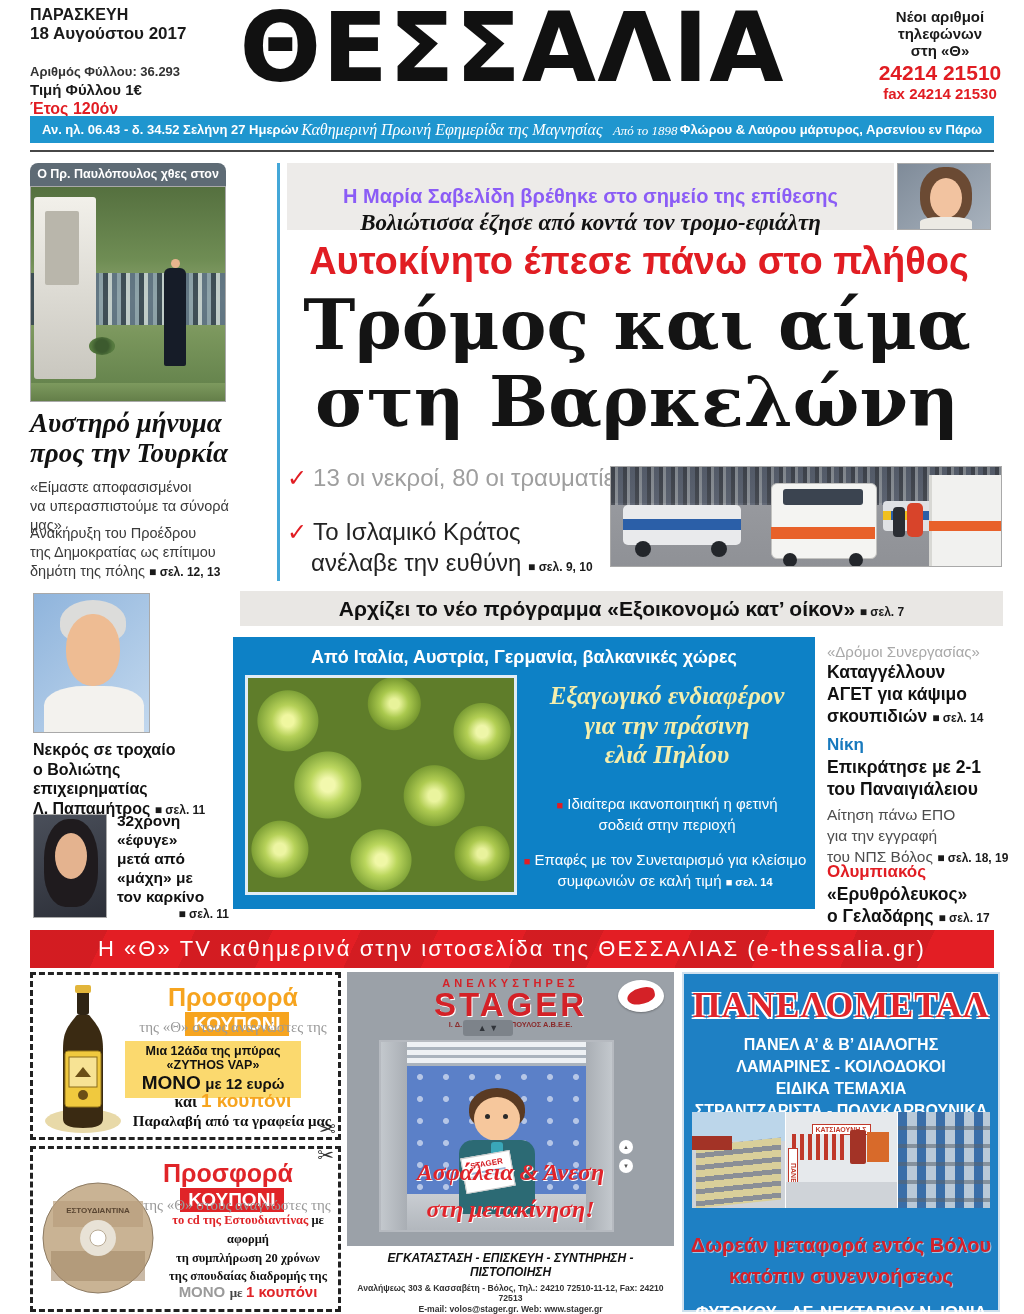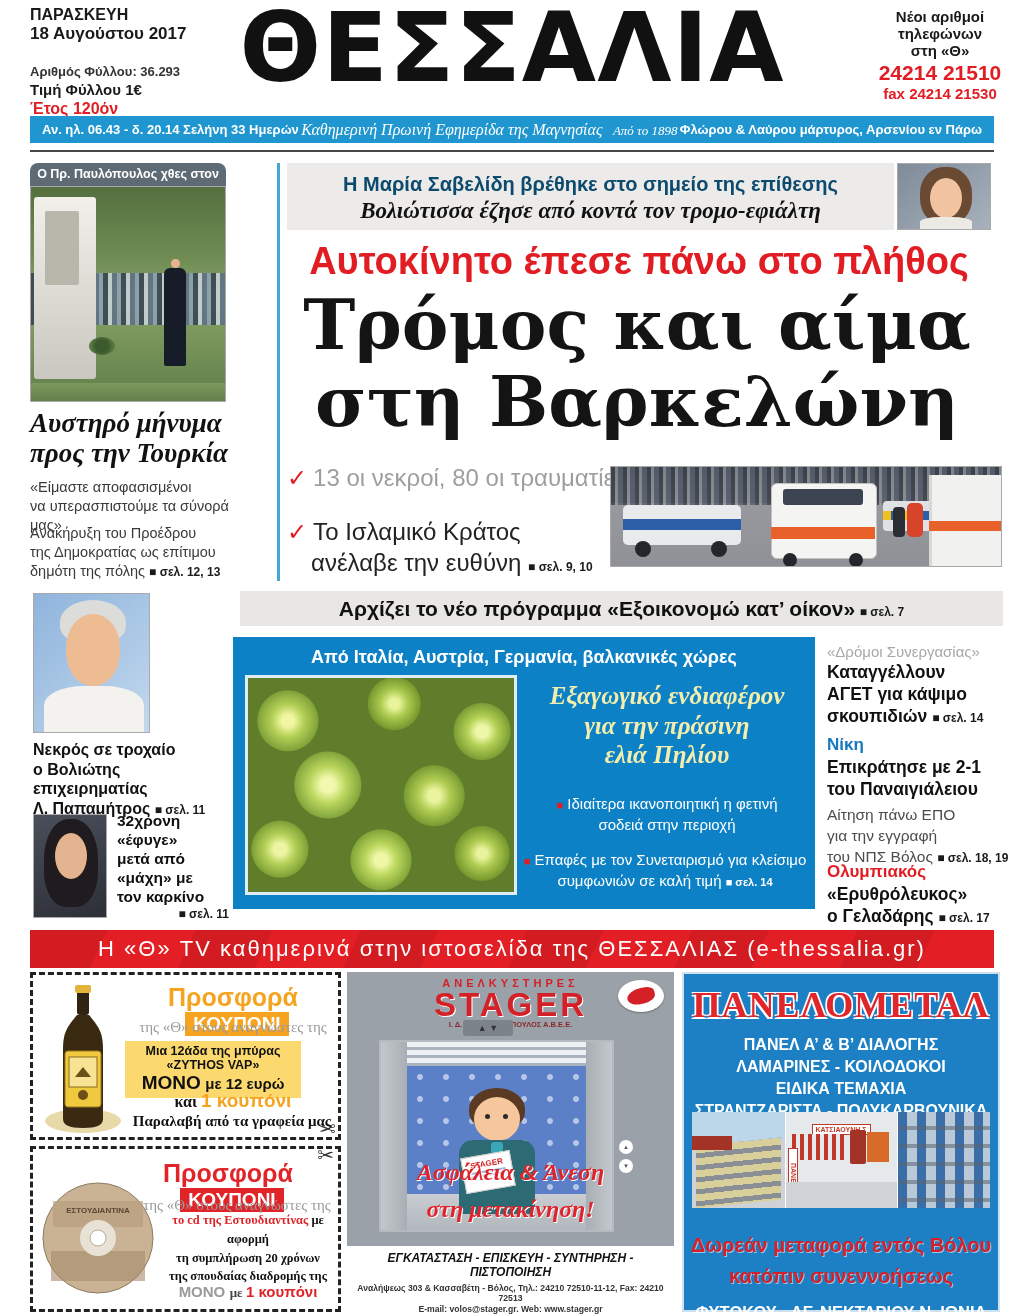--- a/index.html
+++ b/index.html
@@ -57,21 +57,21 @@
 
   <div class="abs ctr" style="left:865px;top:8px;width:150px;">
     <div class="b" style="font-size:15px;">Νέοι αριθμοί</div>
     <div class="b" style="font-size:15px;">τηλεφώνων</div>
     <div class="b" style="font-size:15px;">στη «Θ»</div>
     <div class="b red" style="font-size:21px;margin-top:2px;">24214 21510</div>
     <div class="b red" style="font-size:15px;">fax 24214 21530</div>
   </div>
 
   <div class="abs mastbar" style="left:30px;top:116px;width:964px;height:27px;">
-    <span class="b" style="font-size:13px;">Αν. ηλ. 06.43 - δ. 20.14  Σελήνη 33 Ημερών</span>
+    <span class="b" style="font-size:13px;">Αν. ηλ. 06.43 - δ. 34.52  Σελήνη 27 Ημερών</span>
     <span>
       <span class="serif i" style="font-size:16px;">Καθημερινή Πρωινή Εφημερίδα της Μαγνησίας</span>
       <span class="serif i" style="font-size:13px;margin-left:6px;">Από το 1898</span>
     </span>
     <span class="b" style="font-size:13px;">Φλώρου &amp; Λαύρου μάρτυρος, Αρσενίου εν Πάρω</span>
   </div>
   <div class="abs" style="left:30px;top:150px;width:964px;height:2px;background:#474747;"></div>
 
   <div class="abs ctr white b" style="left:30px;top:163px;width:196px;height:23px;line-height:23px;background:#5e6b75;border-radius:8px 8px 0 0;font-size:12.5px;">Ο Πρ. Παυλόπουλος χθες στον Αλμυρό</div>
 
@@ -129,21 +129,21 @@
     <div>«έφυγε»</div>
     <div>μετά από</div>
     <div>«μάχη» με</div>
     <div>τον καρκίνο</div>
     <div class="ref" style="text-align:right;">■ σελ. 11</div>
   </div>
 
   <div class="abs" style="left:277px;top:163px;width:3px;height:418px;background:#44a7d8;"></div>
 
   <div class="abs ctr" style="left:287px;top:163px;width:607px;height:67px;background:#edebe9;">
-    <div class="b" style="font-size:20px;color:#0c4a6e;margin-top:10px;">Η Μαρία Σαβελίδη βρέθηκε στο σημείο της επίθεσης</div>
+    <div class="b" style="font-size:20px;color:#8b5cf6;margin-top:22px;">Η Μαρία Σαβελίδη βρέθηκε στο σημείο της επίθεσης</div>
     <div class="serif b i" style="font-size:23px;color:#111;margin-top:2px;font-style:italic;">Βολιώτισσα έζησε από κοντά τον τρομο-εφιάλτη</div>
   </div>
   <div class="abs photoframe" style="left:897px;top:163px;width:94px;height:67px;">
     <div class="abs" style="inset:0;background:linear-gradient(140deg,#7f8b99,#a8b2bd);"></div>
     <div class="abs" style="left:22px;top:3px;width:52px;height:58px;background:#6b4a33;border-radius:45%;"></div>
     <div class="abs" style="left:32px;top:14px;width:32px;height:40px;background:#f2c3a0;border-radius:50%;"></div>
     <div class="abs" style="left:22px;bottom:0;width:52px;height:12px;background:#eceae4;border-radius:40% 40% 0 0;"></div>
   </div>
 
   <div class="abs ctr b red" style="left:287px;top:240px;width:704px;font-size:38px;">Αυτοκίνητο έπεσε πάνω στο πλήθος</div>

